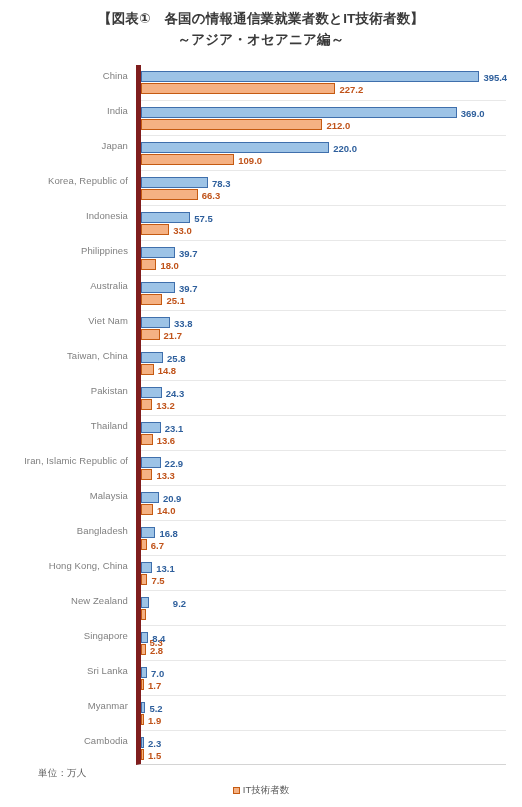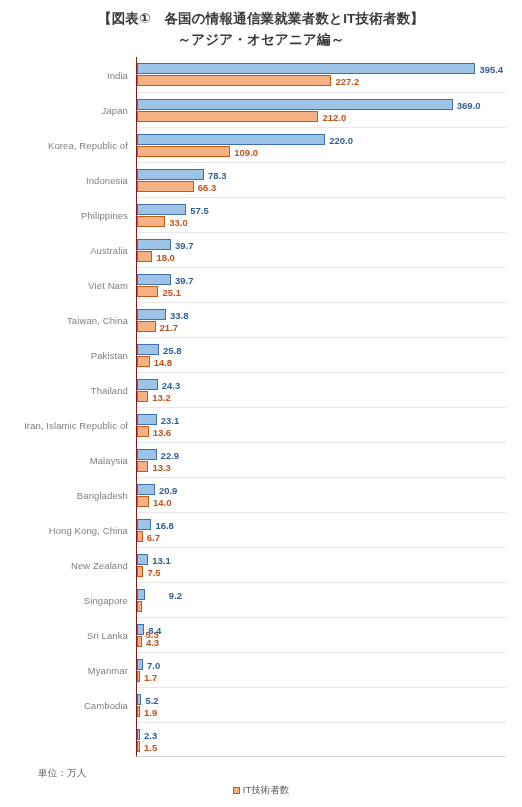--- a/index.html
+++ b/index.html
@@ -42,24 +42,24 @@
   #plot-wrap {
     position: absolute;
     left: 0;
     top: 57px;
     width: 522px;
     height: 701px;
   }
   #plot-area {
     position: absolute;
     left: 136px;
-    top: 0;
+    top: 8px;
     width: 370px;
     height: 700px;
-    border-left: 1px solid #7f1d1d;
+    border-left: 5px solid #7f1d1d;
     border-bottom: 1px solid #d4d4d4;
     box-sizing: border-box;
   }
   #category-axis {
     position: absolute;
     left: 0;
     top: 0;
     width: 134px;
     height: 700px;
   }
@@ -151,20 +151,23 @@
 <body>
 
 <div id="title-block">
   <div id="chart-title">【図表①　各国の情報通信業就業者数とIT技術者数】</div>
   <div id="chart-subtitle">～アジア・オセアニア編～</div>
 </div>
 
 <div id="plot-wrap">
   <div id="category-axis">
       <div class="cat-row" style="height: 35px;">
+        <div class="cat-label">China</div>
+      </div>
+      <div class="cat-row" style="height: 35px;">
         <div class="cat-label">India</div>
       </div>
       <div class="cat-row" style="height: 35px;">
         <div class="cat-label">Japan</div>
       </div>
       <div class="cat-row" style="height: 35px;">
         <div class="cat-label">Korea, Republic of</div>
       </div>
       <div class="cat-row" style="height: 35px;">
         <div class="cat-label">Indonesia</div>
@@ -309,21 +312,21 @@
       <div class="plot-row" style="height: 35px;">
         <div class="bar bar-total" style="width: 7.87349px; height: 11px; top: 6px;"></div>
         <div class="bar-value val-total" style="left: 11.8735px; top: 11.5px; margin-left: 20px;">9.2</div>
         <div class="bar bar-it" style="width: 4.53581px; height: 11px; top: 18px;"></div>
         <div class="bar-value val-it" style="left: 8.53581px; top: 23.5px; margin-top: 27px;">5.3</div>
       </div>
       <div class="plot-row" style="height: 35px;">
         <div class="bar bar-total" style="width: 7.18884px; height: 11px; top: 6px;"></div>
         <div class="bar-value val-total" style="left: 11.1888px; top: 11.5px;">8.4</div>
         <div class="bar bar-it" style="width: 4.87814px; height: 11px; top: 18px;"></div>
-        <div class="bar-value val-it" style="left: 8.87814px; top: 23.5px;">4.3</div>
+        <div class="bar-value val-it" style="left: 8.87814px; top: 23.5px;">2.8</div>
       </div>
       <div class="plot-row" style="height: 35px;">
         <div class="bar bar-total" style="width: 5.9907px; height: 11px; top: 6px;"></div>
         <div class="bar-value val-total" style="left: 9.9907px; top: 11.5px;">7.0</div>
         <div class="bar bar-it" style="width: 3px; height: 11px; top: 18px;"></div>
         <div class="bar-value val-it" style="left: 7px; top: 23.5px;">1.7</div>
       </div>
       <div class="plot-row" style="height: 35px;">
         <div class="bar bar-total" style="width: 4.45023px; height: 11px; top: 6px;"></div>
         <div class="bar-value val-total" style="left: 8.45023px; top: 11.5px;">5.2</div>

